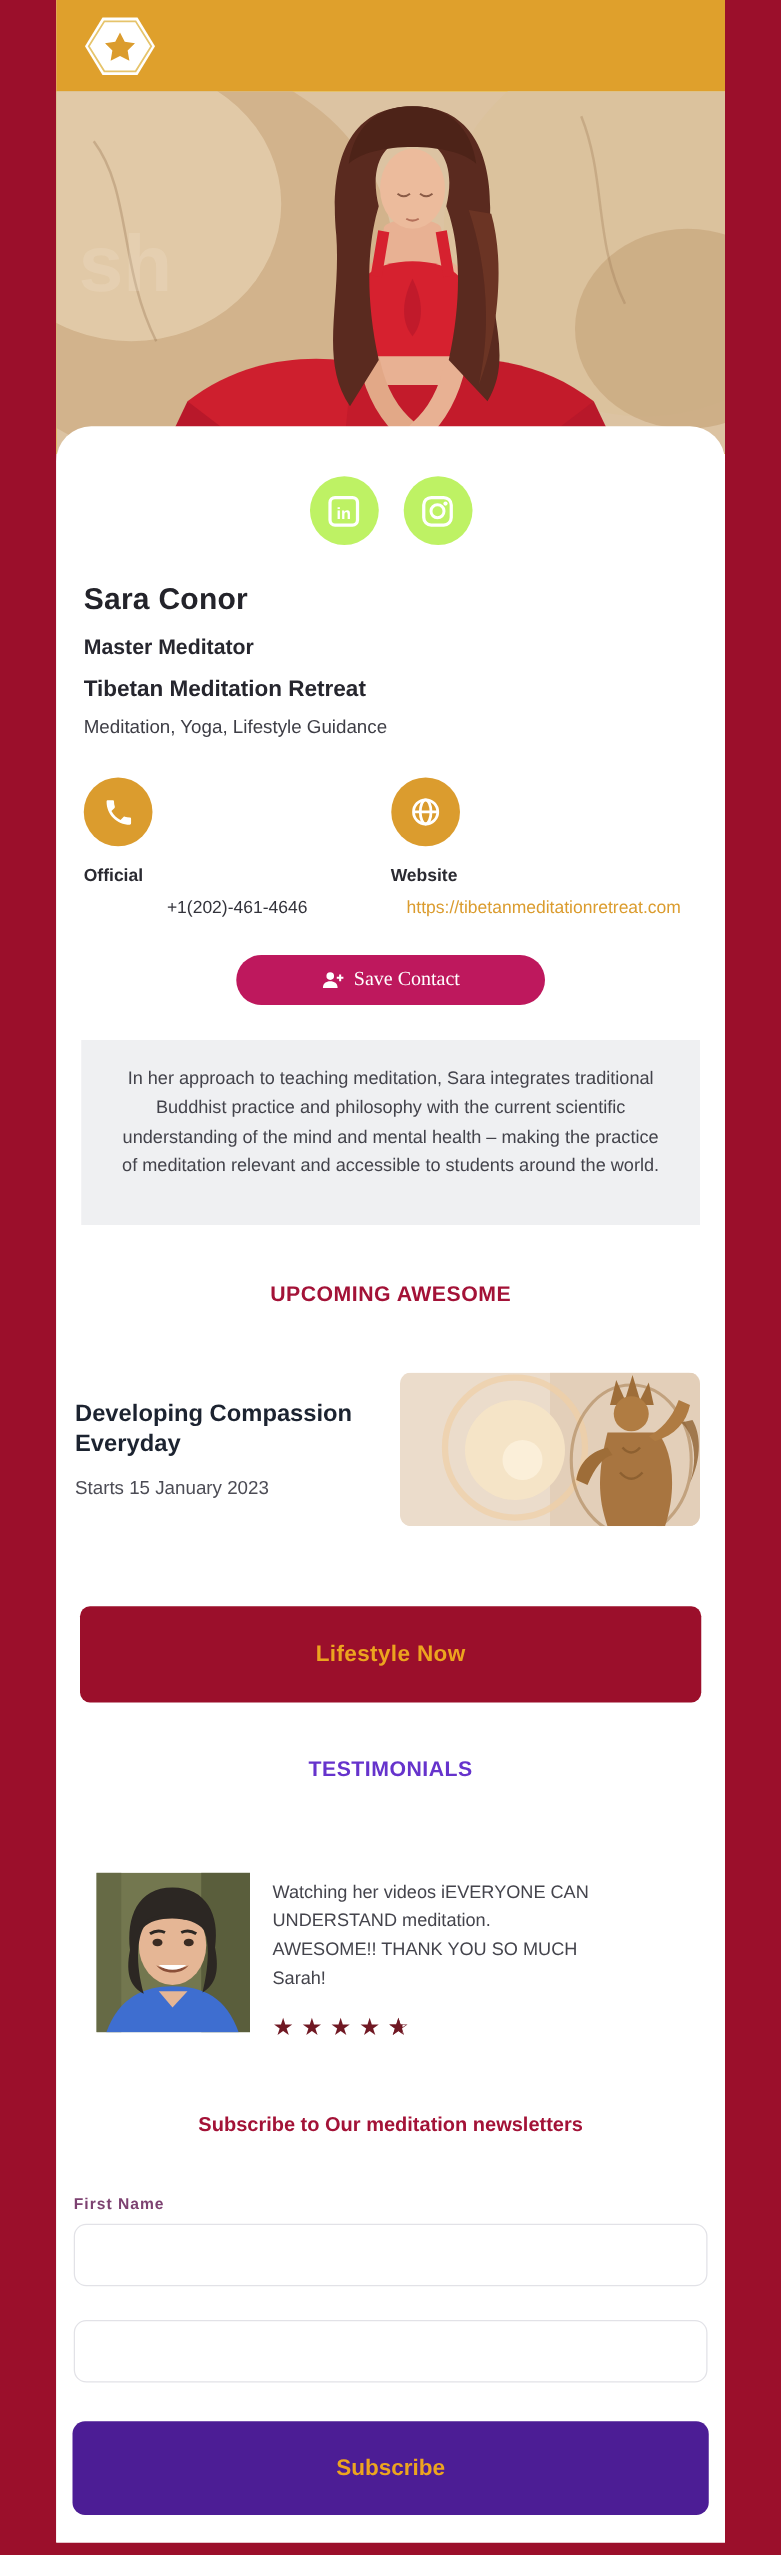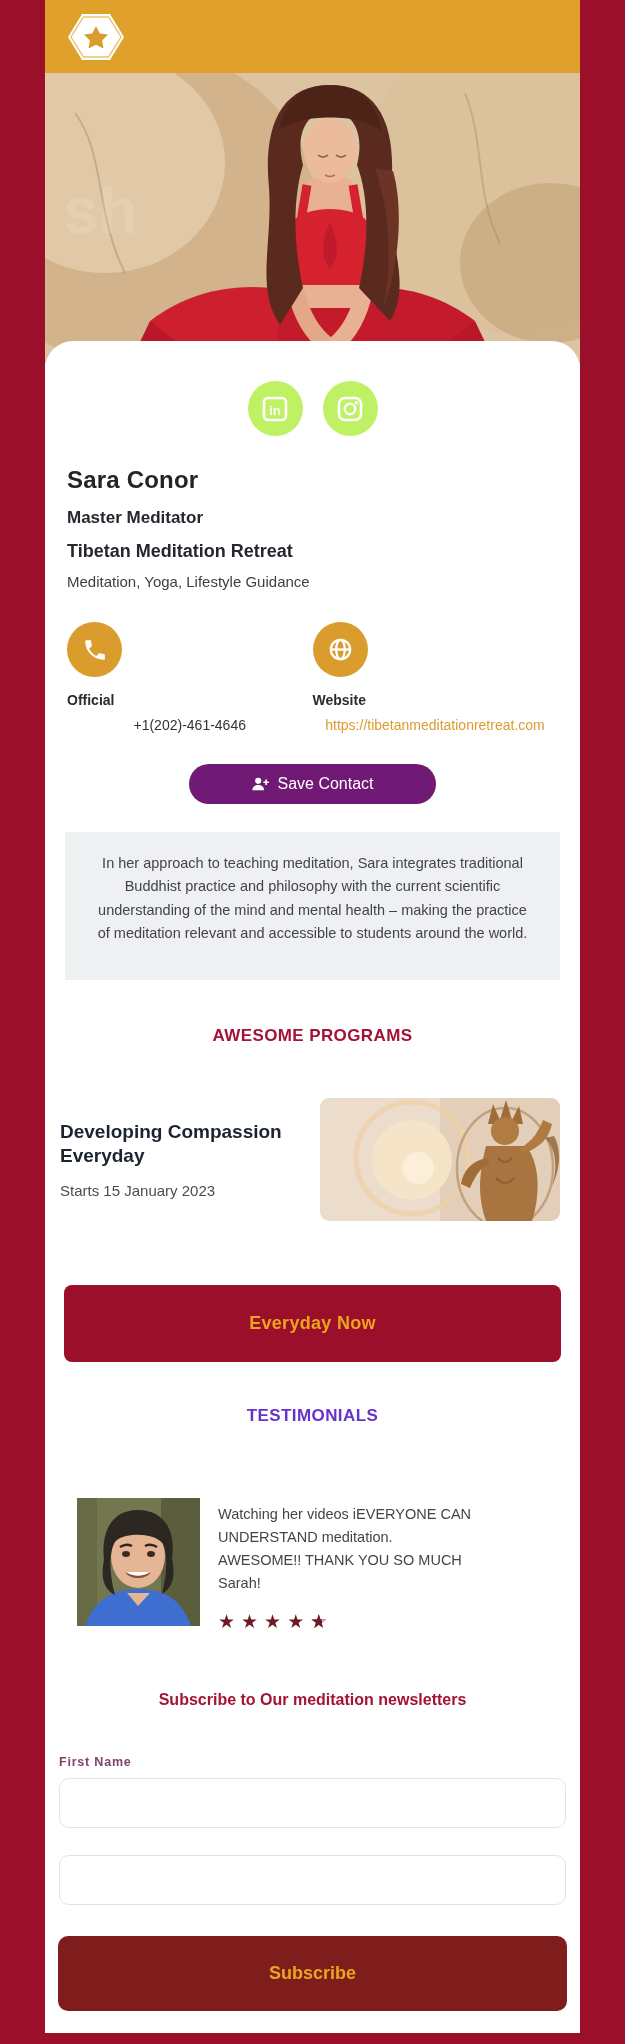--- a/index.html
+++ b/index.html
@@ -33,22 +33,22 @@
   .contact-grid { display:flex; padding:0 22px; margin-top:32px; }
   .contact-col { width:50%; position:relative; }
   .c-circle { width:55px; height:55px; border-radius:50%; background:#DB9C2E;
     display:flex; align-items:center; justify-content:center; cursor:pointer; }
   .c-label { font-size:14px; font-weight:bold; margin-top:15px; color:#2A2A31; }
   .c-value { font-size:14px; margin-top:9px; color:#33333B;text-align:center; }
   .c-value.link { color:#DB9C2E; white-space:nowrap; overflow:hidden; width:245px; cursor:pointer; }
   .save-btn {
     display:flex; align-items:center; justify-content:center; gap:8px;
     width:247px; height:40px; margin:31px auto 0 auto;
-    background:#701a75; border:none; border-radius:20px;
-    color:#fff; font-size:16px; font-family:Liberation Sans, sans-serif; cursor:pointer;
+    background:#be185d; border:none; border-radius:20px;
+    color:#fff; font-size:16px; font-family:Liberation Serif, serif; cursor:pointer;
   }
   .bio {
     margin:28px 20px 0 20px; background:#EFF0F2; padding:20px 26px 34px 26px;
     font-size:14.5px; line-height:1.62; text-align:center; color:#43434B;
   }
   .sec-heading { text-align:center; font-size:17px; font-weight:bold; letter-spacing:.4px; }
   .sec-heading.red { color:#A31237; margin-top:46px; }
   .sec-heading.purple { color:#6633CC; margin-top:44px; }
   .program { display:flex; align-items:center; padding:0 20px 0 15px; margin-top:52px; gap:16px; }
   .prog-text { width:260px; }
@@ -72,21 +72,21 @@
   .form { padding:0 14px; margin-top:46px; }
   .f-label { font-size:12.5px; font-weight:bold; letter-spacing:.8px; color:#7D4271; }
   .f-input {
     display:block; width:100%; height:50px; margin-top:9px;
     border:1px solid #E2E2E7; border-radius:10px; background:#fff;
     font-family:inherit; font-size:15px; padding:0 14px; outline:none;
   }
   .f-group + .f-group { margin-top:27px; }
   .subscribe-btn {
     display:block; width:509px; height:75px; margin:31px auto 0 auto;
-    background:#7f1d1d; border:none; border-radius:10px;
+    background:#4c1d95; border:none; border-radius:10px;
     color:#ECA41F; font-weight:bold; font-size:18px; font-family:inherit; cursor:pointer;
   }
 </style>
 </head>
 <body>
 
 <div class="frame">
 
   <div class="topbar">
     <div class="badge">
@@ -188,21 +188,21 @@
           <circle cx="8" cy="4.5" r="3.4" fill="#ffffff"></circle>
           <path d="M1.5 15 C1.5 11 4.4 9.2 8 9.2 C11.6 9.2 14.5 11 14.5 15 Z" fill="#ffffff"></path>
           <path d="M16.8 3 v6 M13.8 6 h6" stroke="#ffffff" stroke-width="1.8"></path>
         </svg>
       </span>
       <span>Save Contact</span>
     </button>
 
     <div class="bio">In her approach to teaching meditation, Sara integrates traditional Buddhist practice and philosophy with the current scientific understanding of the mind and mental health – making the practice of meditation relevant and accessible to students around the world.</div>
 
-    <div class="sec-heading red">AWESOME PROGRAMS</div>
+    <div class="sec-heading red">UPCOMING AWESOME</div>
 
     <div class="program">
       <div class="prog-text">
         <div class="prog-title">Developing Compassion Everyday</div>
         <div class="prog-date">Starts 15 January 2023</div>
       </div>
       <div class="prog-thumb">
         <svg width="240" height="123" viewBox="0 0 240 123">
           <rect width="240" height="123" fill="#EBDCCB"></rect>
           <rect x="120" width="120" height="123" fill="#DFC9B0" opacity=".7"></rect>
@@ -214,21 +214,21 @@
           <circle cx="185" cy="33" r="14" fill="#B07C42"></circle>
           <path d="M166,48 C158,80 158,100 166,123 L212,123 C222,92 218,62 206,48 Z" fill="#A87540"></path>
           <path d="M204,55 C220,50 229,40 232,26 L223,22 C217,38 208,46 199,51 Z" fill="#AF7B42"></path>
           <path d="M166,60 C150,64 143,74 141,86 L150,90 C156,76 162,68 170,66 Z" fill="#9E6D38"></path>
           <path d="M178,60 q7,8 14,0 M176,80 q9,10 18,0" stroke="#7C5226" stroke-width="2" fill="none" opacity=".6"></path>
           <path d="M225,40 C236,50 238,70 232,88 C240,72 242,52 234,38 Z" fill="#8F6132" opacity=".8"></path>
         </svg>
       </div>
     </div>
 
-    <button class="big-btn">Everyday Now</button>
+    <button class="big-btn">Lifestyle Now</button>
 
     <div class="sec-heading purple">TESTIMONIALS</div>
 
     <div class="testimonial">
       <div class="avatar">
         <svg width="123" height="128" viewBox="0 0 123 128">
           <rect width="123" height="128" fill="#73774F"></rect>
           <rect x="84" width="39" height="128" fill="#5A5E3C"></rect>
           <rect x="0" width="20" height="128" fill="#666A45"></rect>
           <path d="M8,128 C18,100 38,91 61,91 C86,91 104,100 114,128 Z" fill="#3E6ED0"></path>

